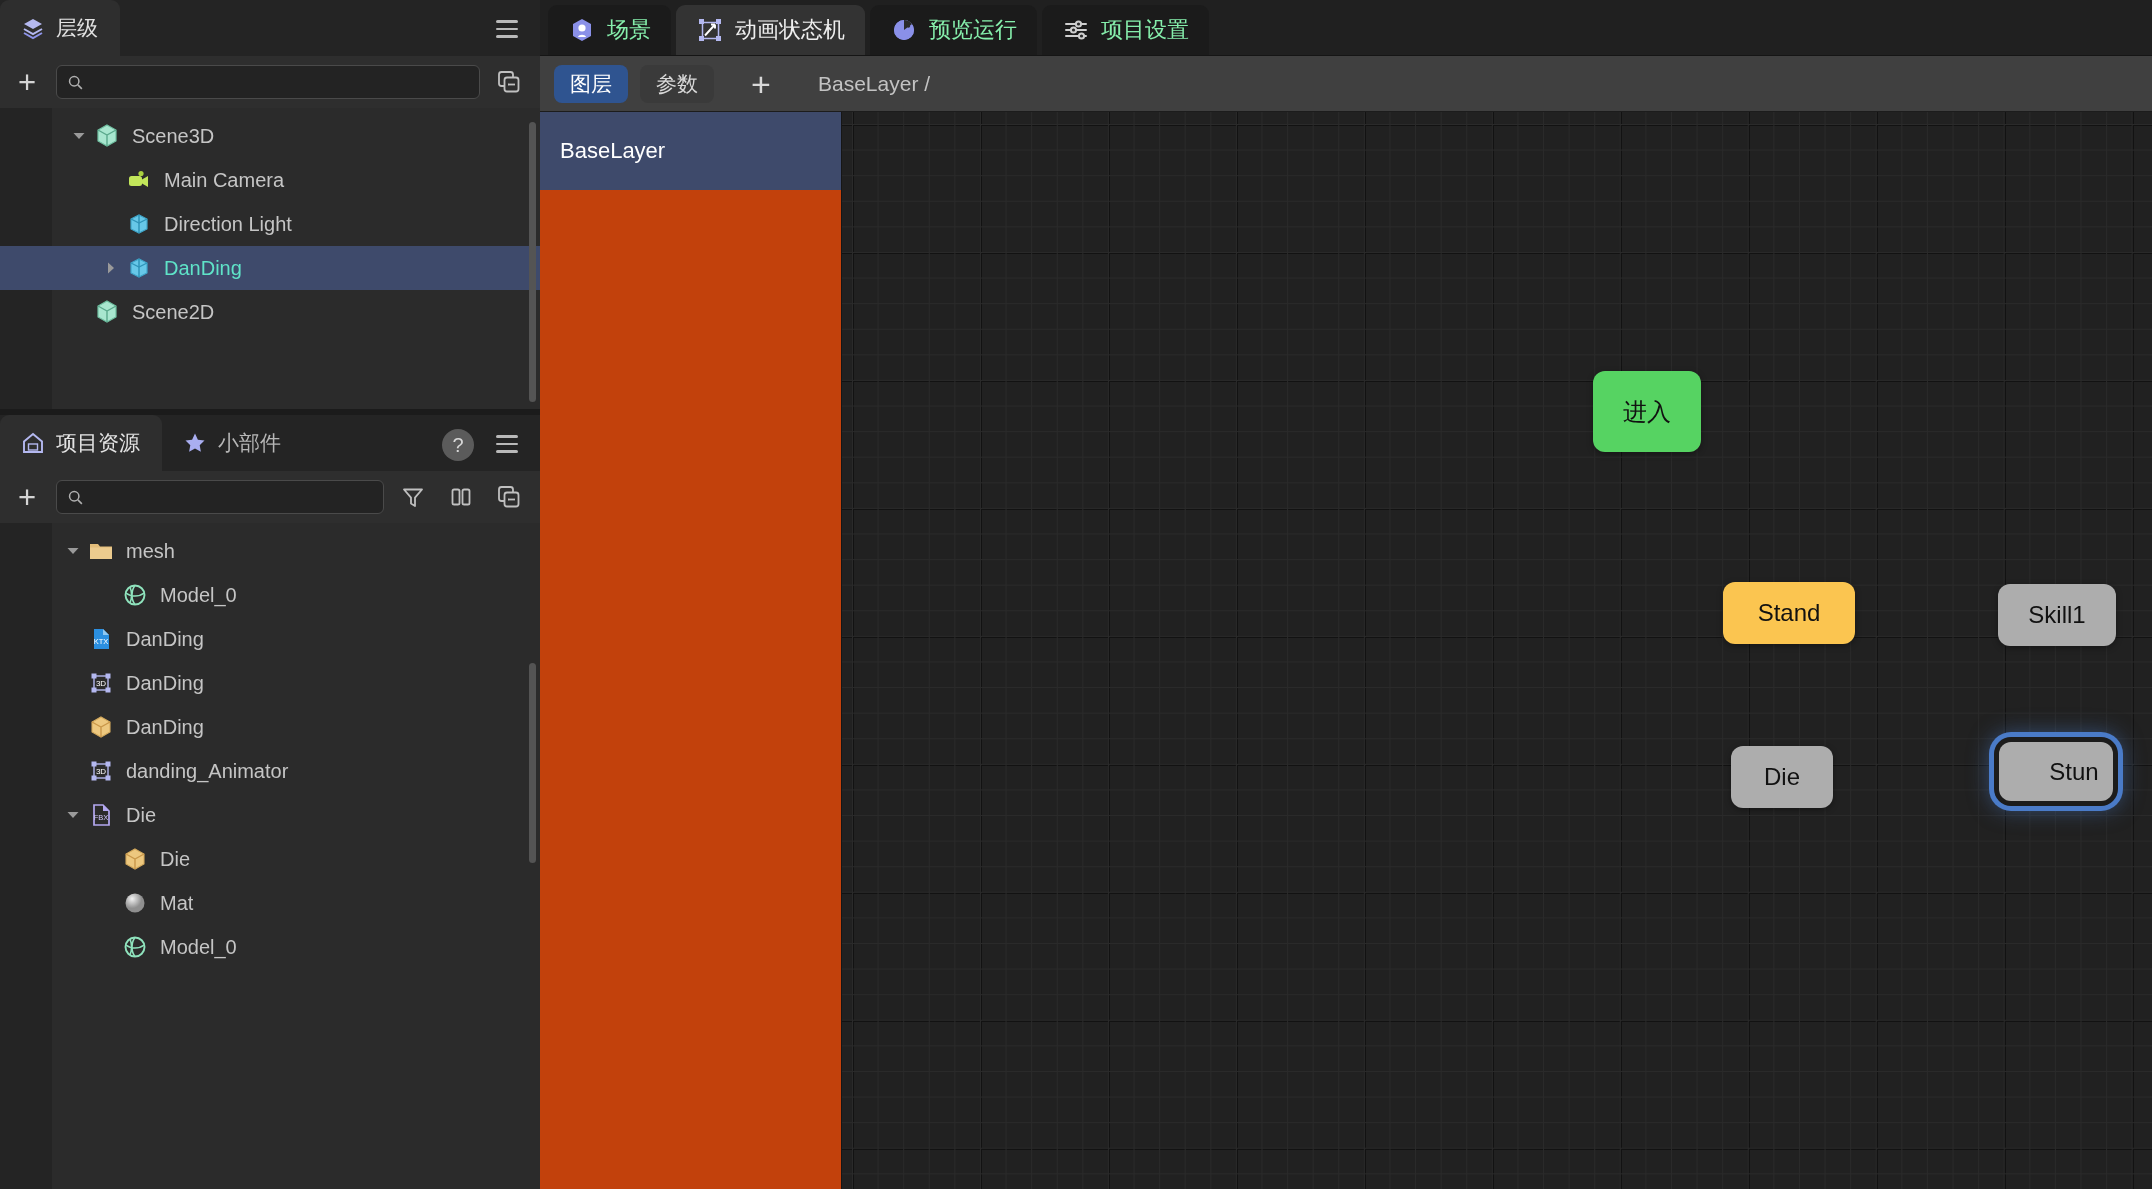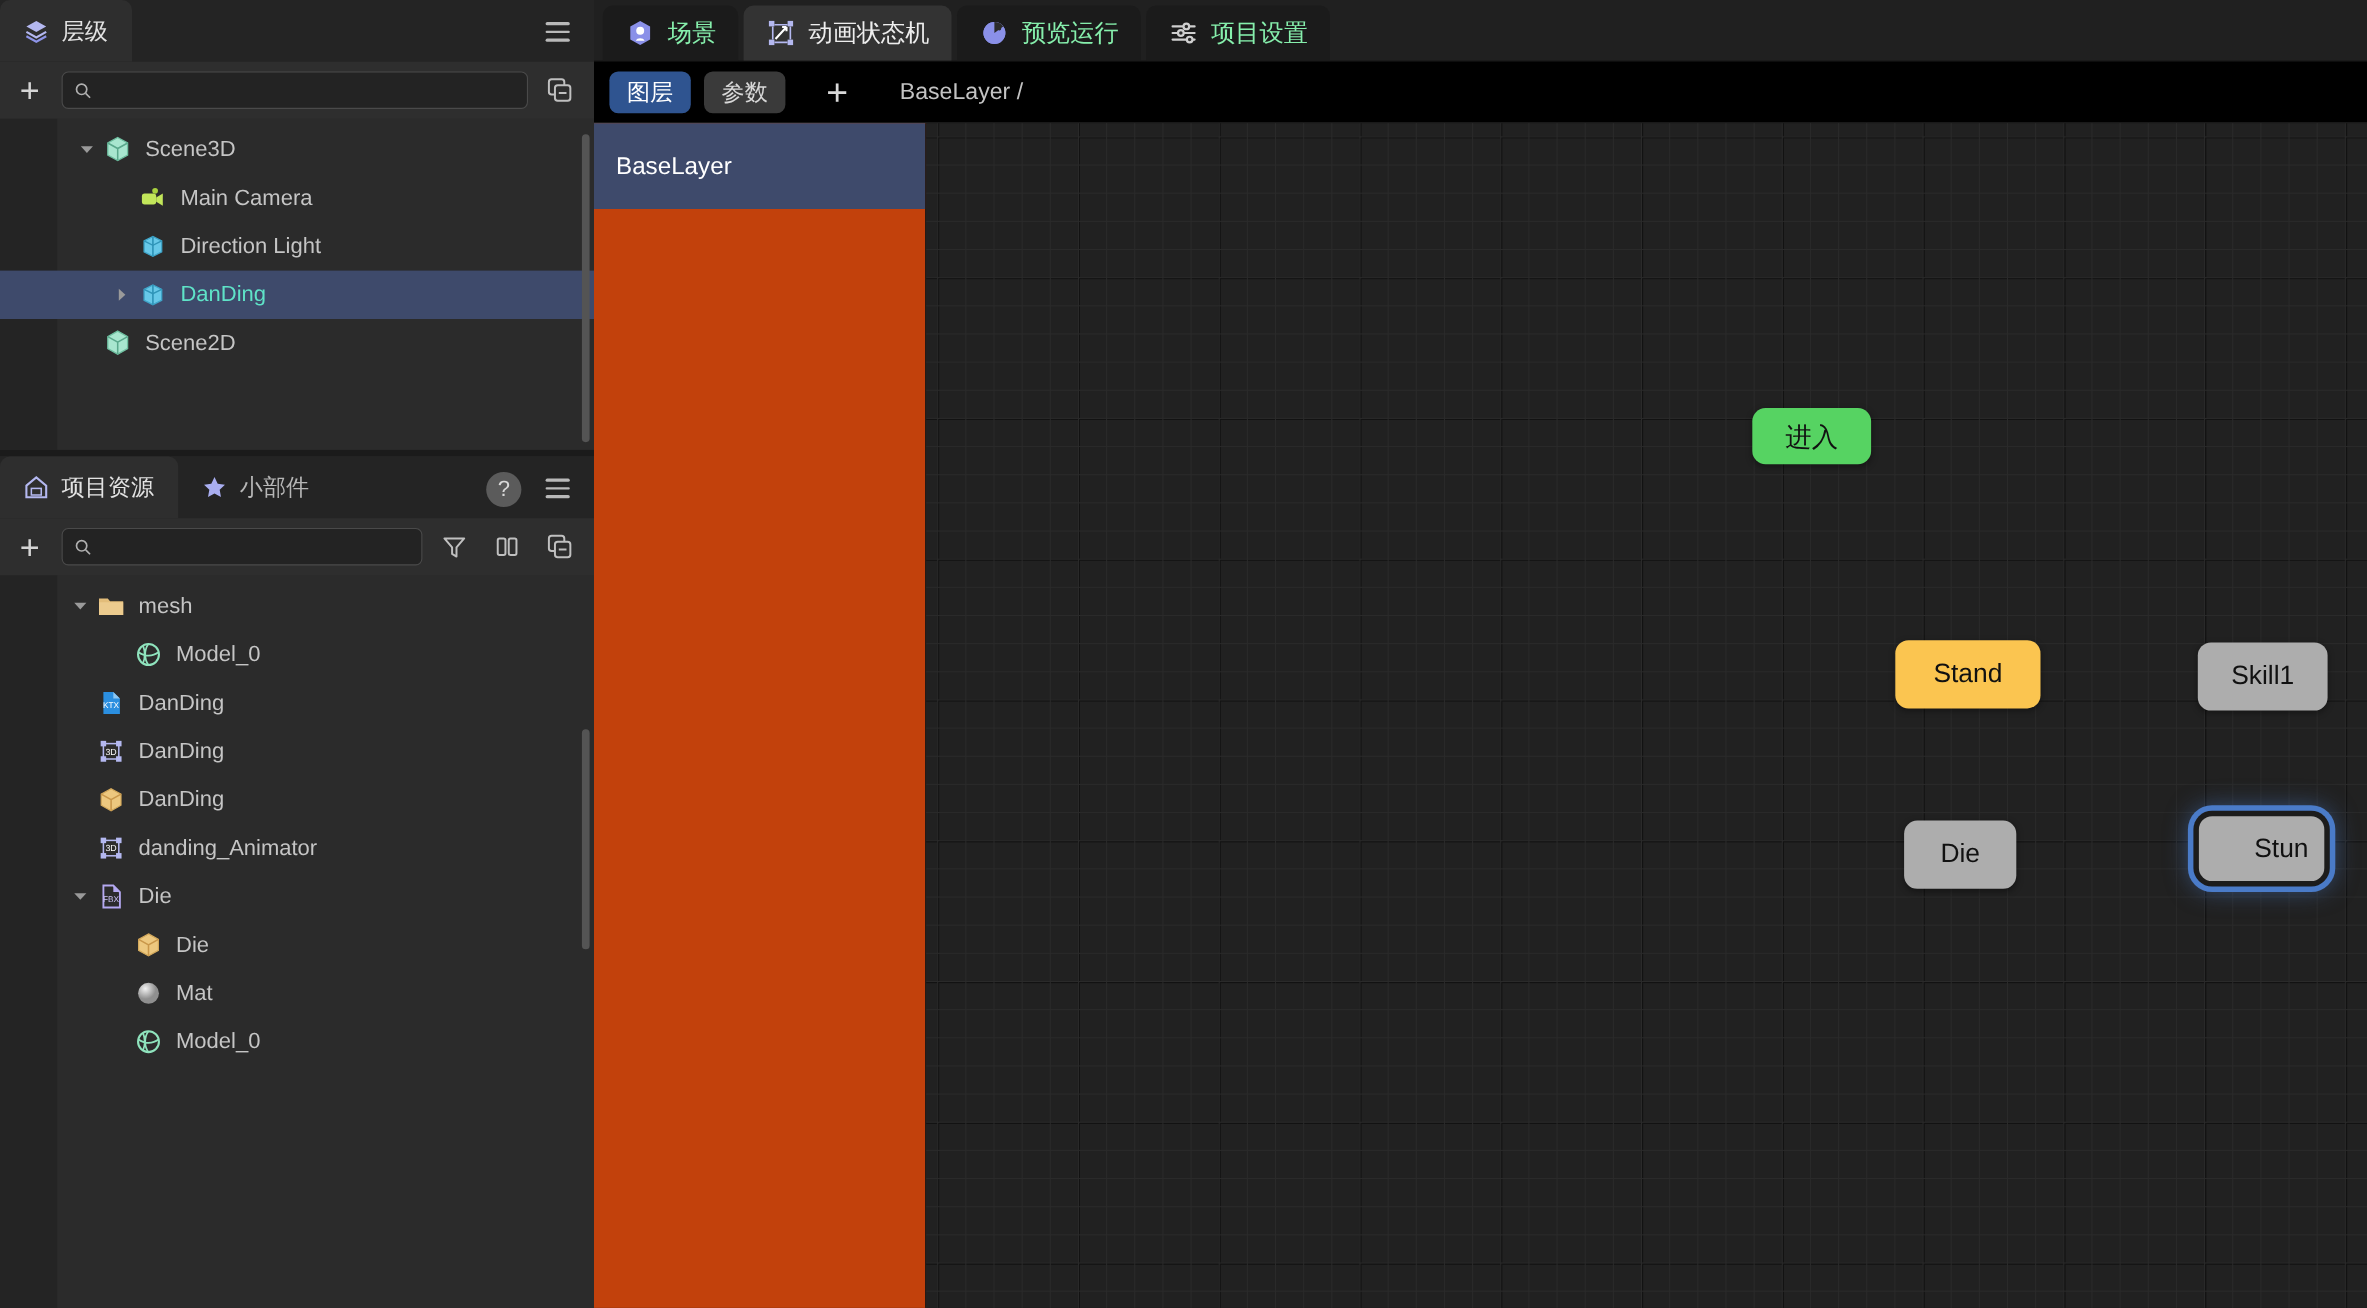--- a/index.html
+++ b/index.html
@@ -96,21 +96,21 @@
     border-bottom: 1px solid #151515;
   }
   .ttab {
     height: 50px; display: flex; align-items: center; gap: 11px; padding: 0 20px;
     font-size: 22px; color: #86efac; border-radius: 9px 9px 0 0; background: #1b1b1b;
   }
   .ttab.active { background: #333333; color: #eeeeee; }
   .ttab .tab-icon { width: 28px; height: 28px; display: inline-flex; align-items: center; justify-content: center; }
 
   .sub-toolbar {
-    height: 56px; background: #000000; display: flex; align-items: center; padding-left: 14px; gap: 12px;
+    height: 56px; background: #404040; display: flex; align-items: center; padding-left: 14px; gap: 12px;
     border-bottom: 1px solid #1c1c1c;
   }
   .pill {
     height: 38px; min-width: 74px; padding: 0 14px; border-radius: 8px;
     display: flex; align-items: center; justify-content: center;
     font-size: 21px; color: #d8d8d8; background: #3a3a3a;
   }
   .pill.active { background: #2f5490; color: #ffffff; }
   .sub-plus { font-size: 34px; color: #d8d8d8; font-weight: 300; line-height: 1; margin-left: 18px; width: 34px; text-align:center;}
   .breadcrumb { font-size: 21px; color: #c3c3c3; margin-left: 28px; }
@@ -521,21 +521,21 @@
         </div>
       </div>
 
       <div class="canvas" id="canvas">
         <svg class="edge-svg" id="edges">
             <g>
               <line x1="828.76" y1="324" x2="919.4" y2="470" stroke="#f5b942" stroke-width="3.2"></line>
               <path d="M0,0 L-20,-9 L-14,0 L-20,9 Z" fill="#f5b942" transform="translate(874.0799999999999,397) rotate(58.16708321157588)"></path>
             </g>
           </svg>
-      <div class="node entry" style="left: 751px; top: 259px; width: 108px; height: 51px; background: rgb(86, 211, 98);">
+      <div class="node entry" style="left: 751px; top: 259px; width: 108px; height: 81px; background: rgb(86, 211, 98);">
             <span>进入</span>
           </div>
           <div class="node active-state" style="left: 881px; top: 470px; width: 132px; height: 62px; background: rgb(251, 197, 80);">
             <span>Stand</span>
           </div>
           <div class="node state-default" style="left: 1156px; top: 472px; width: 118px; height: 62px; background: rgb(173, 173, 173);">
             <span>Skill1</span>
           </div>
           <div class="node state-default" style="left: 889px; top: 634px; width: 102px; height: 62px; background: rgb(173, 173, 173);">
             <span>Die</span>

